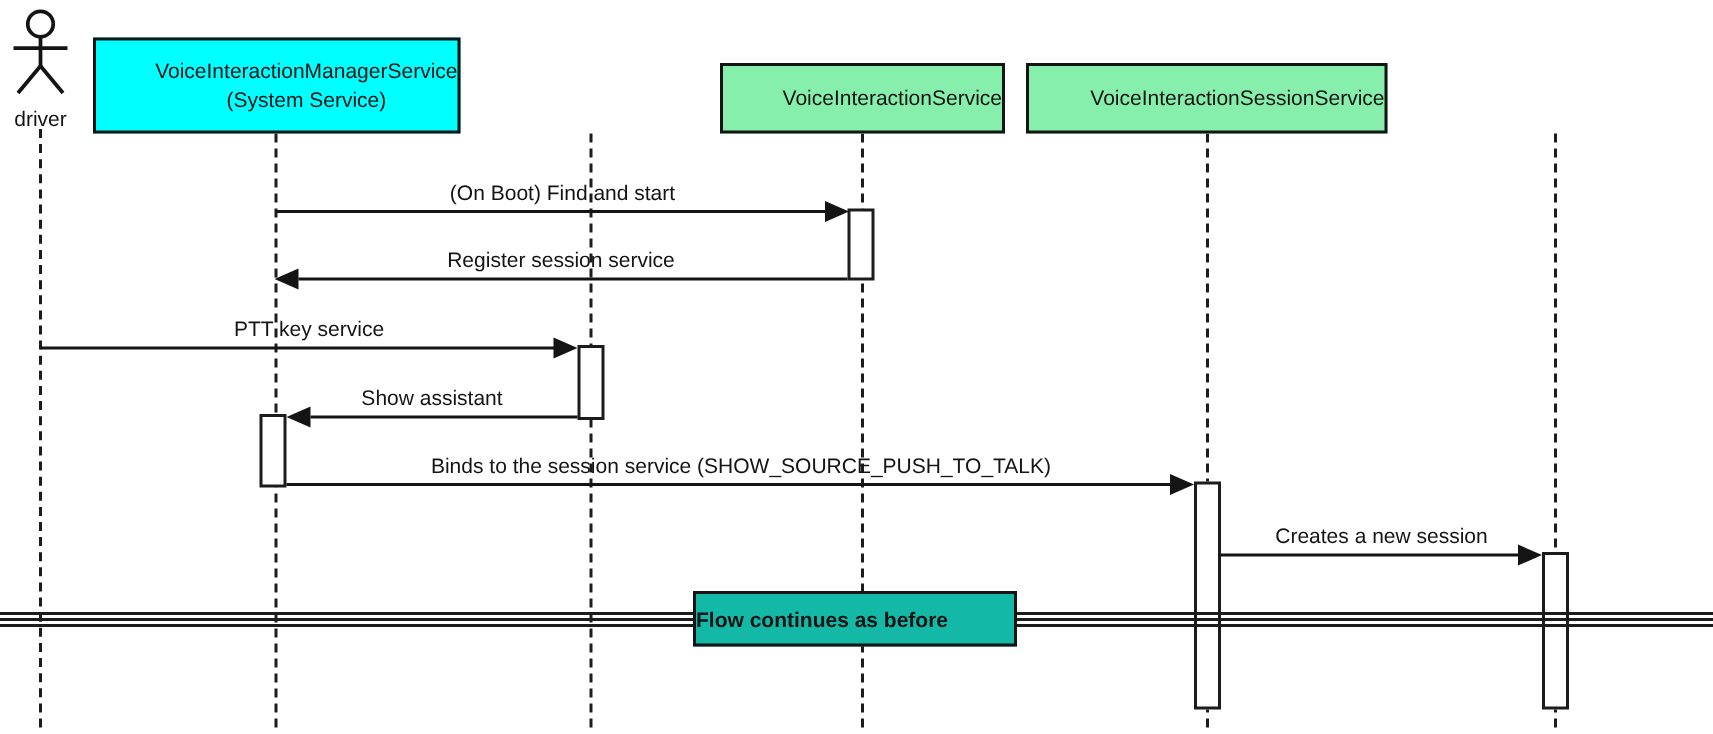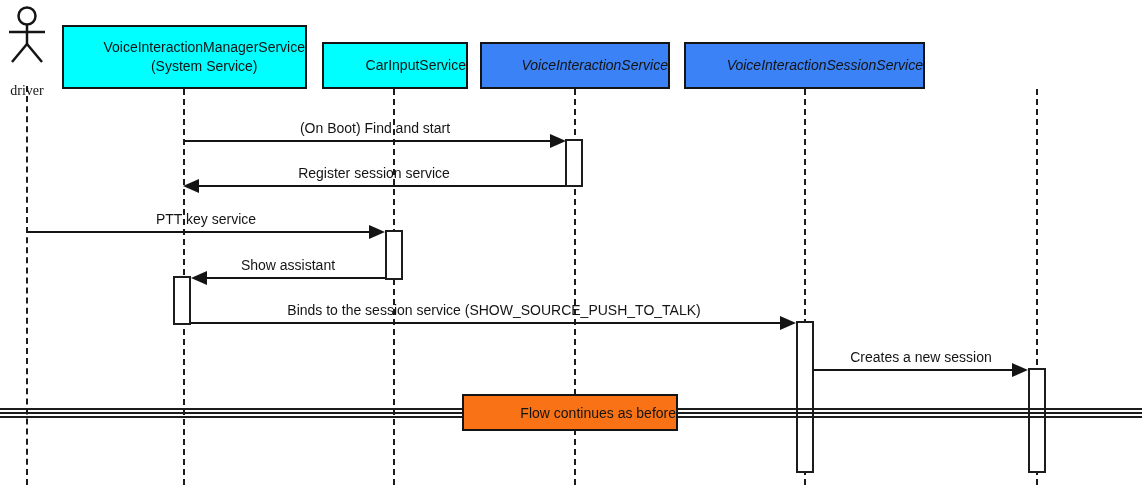--- a/index.html
+++ b/index.html
@@ -26,24 +26,24 @@
     display: flex;
     align-items: center;
     justify-content: flex-end;
     text-align: center;
     font-size: 14px;
     line-height: 19px;
     white-space: pre-line;
     z-index: 3;
   }
   .pbox.cyan  { background: #00FFFF; }
-  .pbox.green { background: #3b82f6; font-style: italic; }
+  .pbox.green { background: #86efac; }
   
   .actor { position: absolute; z-index: 3; text-align: center; }
-  .actor-label { font-size: 14px; margin-top: 17px; font-family: Liberation Serif, serif; }
+  .actor-label { font-size: 14px; margin-top: 5px; }
   
   .activation {
     position: absolute;
     box-sizing: border-box;
     width: 18px;
     background: #ffffff;
     border: 2px solid #1c1c1c;
     z-index: 2;
   }
   
@@ -75,27 +75,28 @@
     position: absolute;
     left: 0;
     width: 1142px;
     height: 2px;
     background: #1c1c1c;
     z-index: 4;
   }
   .divider-box {
     position: absolute;
     box-sizing: border-box;
-    background: #f97316;
+    background: #14b8a6;
     border: 2px solid #141414;
     display: flex;
     align-items: center;
-    justify-content: flex-end;
+    justify-content: flex-start;
     font-size: 14px;
     z-index: 5;
+    font-weight: bold;
   }
   svg.stickman { display: block; margin: 0 auto; }
 </style>
 </head>
 <body>
 
 <div class="diagram">
 
   <div class="lifeline" style="left:26px; top:86px; height:399px;"></div>
   <div class="lifeline" style="left:183px; top:89px; height:396px;"></div>
@@ -111,23 +112,20 @@
       <line x1="6" y1="26" x2="42" y2="26" stroke="#141414" stroke-width="2.5"></line>
       <line x1="24" y1="38" x2="9" y2="56" stroke="#141414" stroke-width="2.5"></line>
       <line x1="24" y1="38" x2="39" y2="56" stroke="#141414" stroke-width="2.5"></line>
     </svg>
     <div class="actor-label">driver</div>
   </div>
 
   <div class="pbox cyan" style="left:62px; top:25px; width:245px; height:64px;">
     <span>VoiceInteractionManagerService
 (System Service)</span>
-  </div>
-  <div class="pbox cyan" style="left:322px; top:42px; width:146px; height:47px;">
-    <span>CarInputService</span>
   </div>
   <div class="pbox green" style="left:480px; top:42px; width:190px; height:47px;">
     <span>VoiceInteractionService</span>
   </div>
   <div class="pbox green" style="left:684px; top:42px; width:241px; height:47px;">
     <span>VoiceInteractionSessionService</span>
   </div>
 
   <div class="activation" style="left:565px; top:139px; height:48px;"></div>
   <div class="activation" style="left:385px; top:230px; height:50px;"></div>

